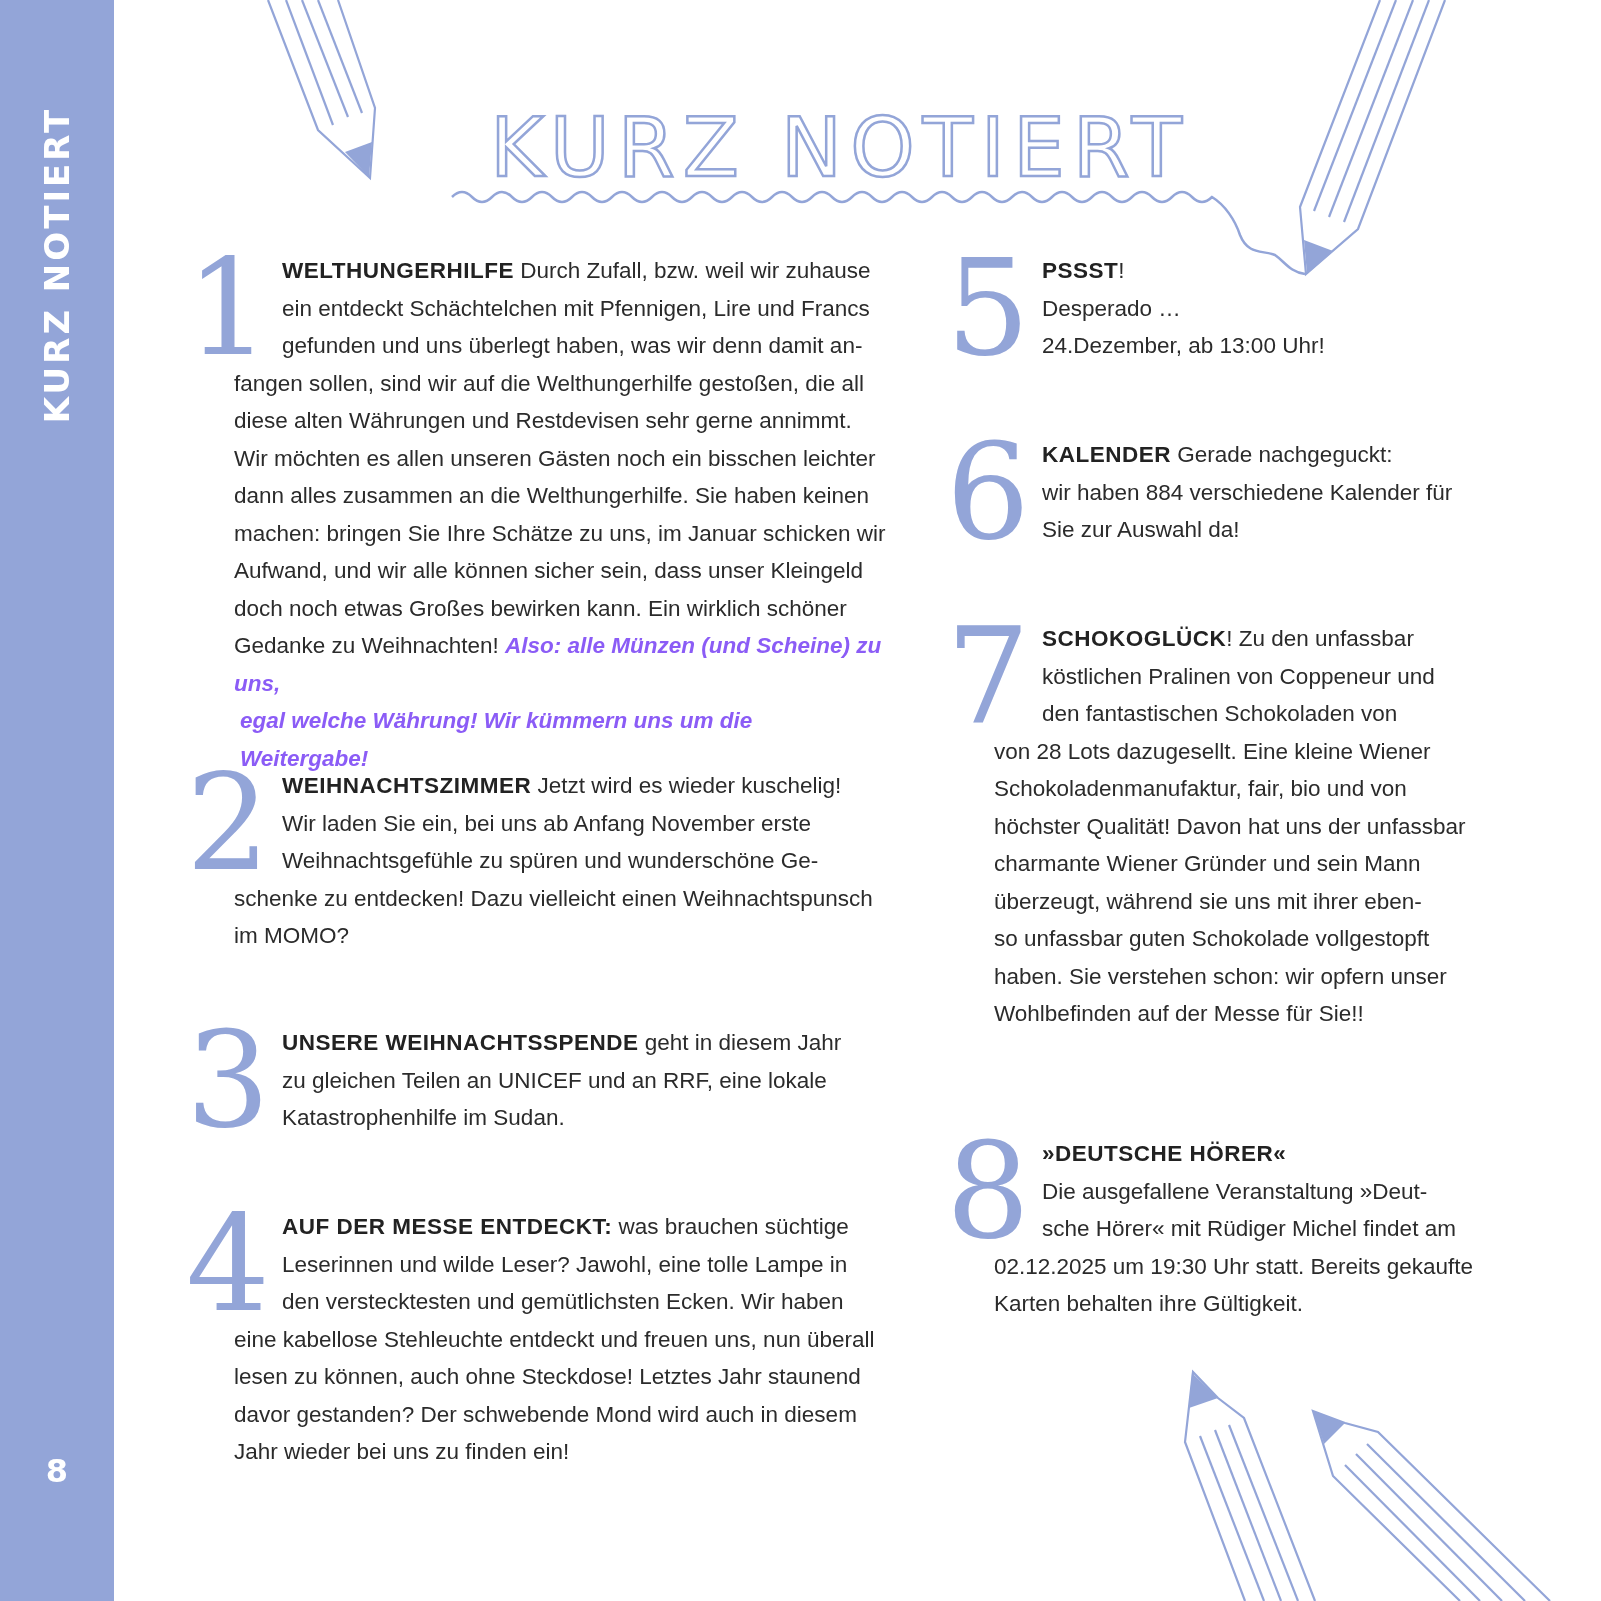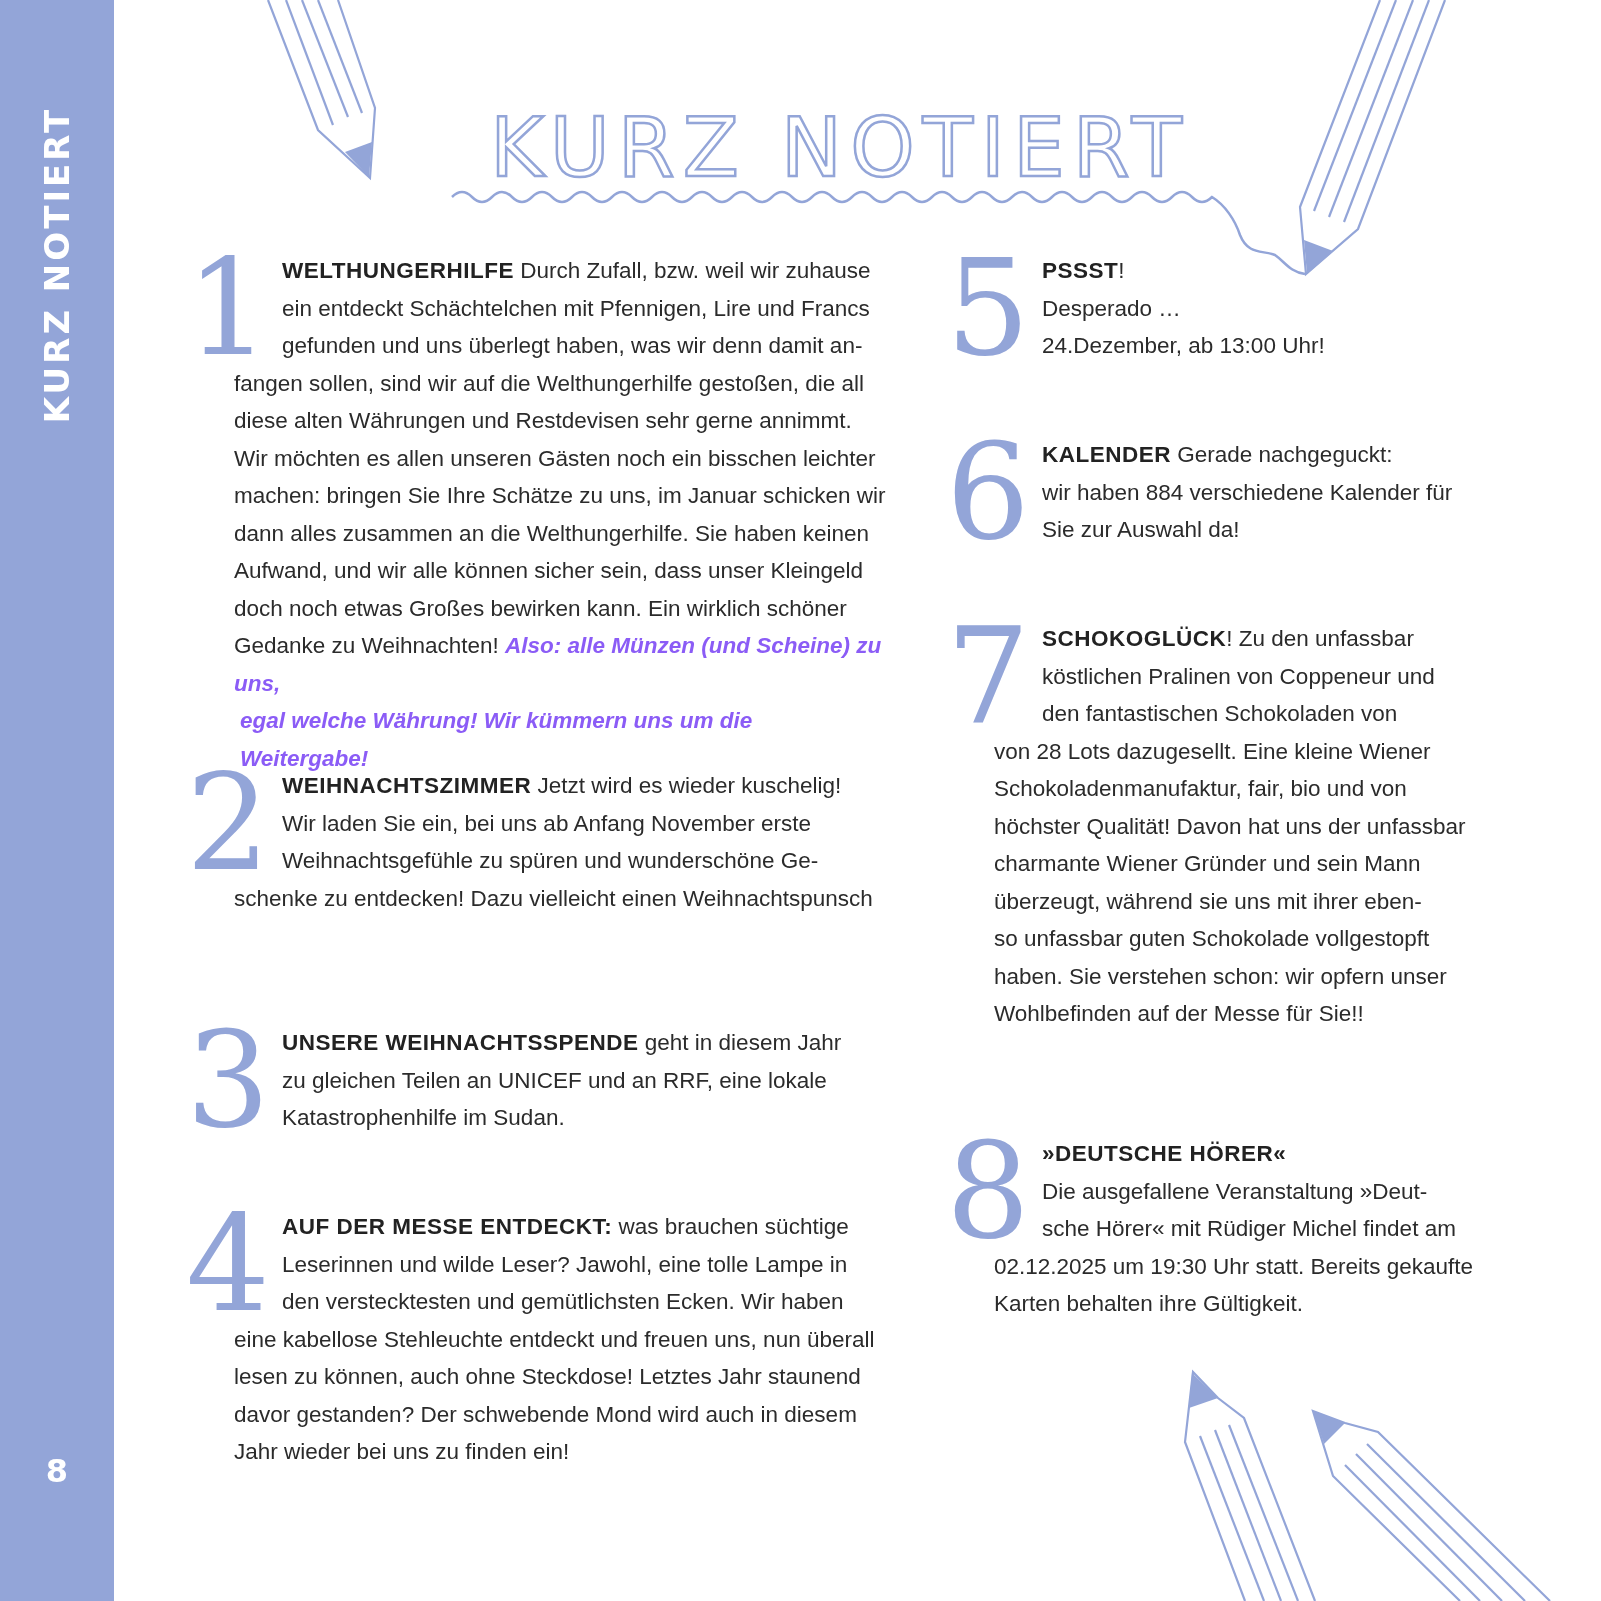--- a/index.html
+++ b/index.html
@@ -89,34 +89,35 @@
 <h1 class="page-title">KURZ NOTIERT</h1>
 
 <div class="item" id="item-1">
   <span class="num">1</span>
   <span class="line"><span class="head">WELTHUNGERHILFE</span> <span>Durch Zufall, bzw. weil wir zuhause</span></span>
   <span class="line">ein entdeckt Schächtelchen mit Pfennigen, Lire und Francs</span>
   <span class="line">gefunden und uns überlegt haben, was wir denn damit an-</span>
   <span class="line">fangen sollen, sind wir auf die Welthungerhilfe gestoßen, die all</span>
   <span class="line">diese alten Währungen und Restdevisen sehr gerne annimmt.</span>
   <span class="line">Wir möchten es allen unseren Gästen noch ein bisschen leichter</span>
+  <span class="line">dann alles zusammen an die Welthungerhilfe. Sie haben keinen</span>
   <span class="line">machen: bringen Sie Ihre Schätze zu uns, im Januar schicken wir</span>
-  <span class="line">dann alles zusammen an die Welthungerhilfe. Sie haben keinen</span>
   <span class="line">Aufwand, und wir alle können sicher sein, dass unser Kleingeld</span>
   <span class="line">doch noch etwas Großes bewirken kann. Ein wirklich schöner</span>
   <span class="line"><span>Gedanke zu Weihnachten!</span> <span class="em">Also: alle Münzen (und Scheine) zu uns,</span></span>
   <span class="line" style="padding-left:6px"><span class="em">egal welche Währung! Wir kümmern uns um die Weitergabe!</span></span>
 </div>
 
 <div class="item" id="item-2">
   <span class="num">2</span>
   <span class="line"><span class="head">WEIHNACHTSZIMMER</span> <span>Jetzt wird es wieder kuschelig!</span></span>
   <span class="line">Wir laden Sie ein, bei uns ab Anfang November erste</span>
   <span class="line">Weihnachtsgefühle zu spüren und wunderschöne Ge-</span>
   <span class="line">schenke zu entdecken! Dazu vielleicht einen Weihnachtspunsch</span>
+  <span class="line">im MOMO?</span>
 </div>
 
 <div class="item" id="item-3">
   <span class="num">3</span>
   <span class="line"><span class="head">UNSERE WEIHNACHTSSPENDE</span> <span>geht in diesem Jahr</span></span>
   <span class="line">zu gleichen Teilen an UNICEF und an RRF, eine lokale</span>
   <span class="line">Katastrophenhilfe im Sudan.</span>
 </div>
 
 <div class="item" id="item-4">

